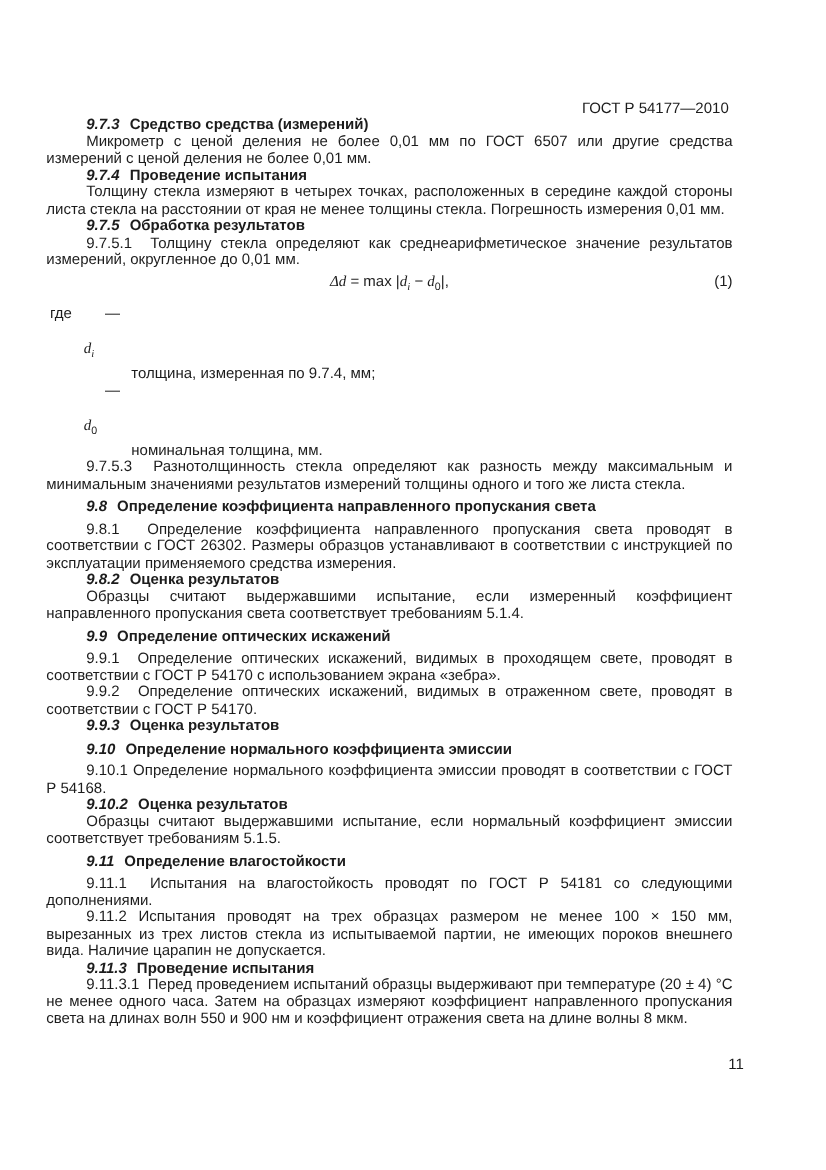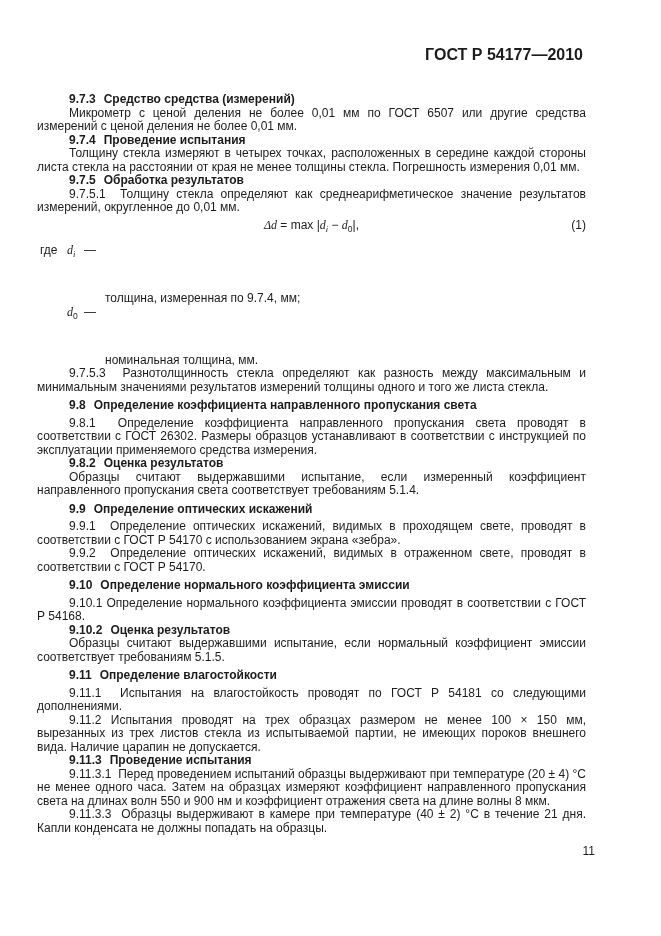--- a/index.html
+++ b/index.html
@@ -8,55 +8,55 @@
     background: #ffffff;
     font-family: "Liberation Sans", sans-serif;
     color: #1c1c1c;
     position: relative;
     overflow: hidden;
   }
   .page { position: absolute; inset: 0; background: #ffffff; }
 
   .running-header {
     position: absolute;
-    top: 48px; right: 78px;
-    font-size: 16px; font-weight: 700;
+    top: 80px; right: 78px;
+    font-size: 12px; font-weight: 400;
     line-height: 13.5px;
     white-space: nowrap;
   }
 
   .doc-body {
     position: absolute;
     top: 93px; left: 37px;
     width: 549px;
     font-size: 12px;
     line-height: 13.5px;
     text-align: justify;
   }
 
   .doc-body p { margin: 0; text-indent: 32px; }
   p.clause { font-weight: 700; }
   p.sect   { font-weight: 700; margin-top: 5px; margin-bottom: 4px; }
-  .hnum { margin-right: 8px; }
+  .hnum { margin-right: 8px; font-style: italic; }
 
   .var { font-family: "Liberation Serif", serif; font-style: italic; }
   sub.ssub { font-size: 8.5px; line-height: 0; }
 
   .formula-row {
     position: relative;
     text-align: center;
     text-indent: 0;
     margin: 4px 0 12px;
   }
   .formula-num { position: absolute; right: 0; top: 0; }
 
   .defs { margin: 0; }
   .def-row { display: flex; text-align: left; }
   .def-intro { flex: 0 0 27px; padding-left: 3px; }
-  .def-sym { flex: 0 0 15px; }
+  .def-sym { flex: 0 0 15px; margin-top: 28px; }
   .def-dash { flex: 0 0 16px; text-align: center; }
   .def-text { padding-left: 7px; margin-top: 48px; }
 
   .page-number {
     position: absolute;
     top: 845px; right: 66px;
     font-size: 12px; line-height: 13.5px;
   }
 </style>
 </head>
@@ -88,26 +88,26 @@
         </div>
       </div>
       <p class="para">9.7.5.3&nbsp; Разнотолщинность стекла определяют как разность между максимальным и минимальным значениями результатов измерений толщины одного и того же листа стекла.</p>
       <p class="sect"><span class="hnum">9.8</span><span>Определение коэффициента направленного пропускания света</span></p>
       <p class="para">9.8.1&nbsp; Определение коэффициента направленного пропускания света проводят в соответствии с ГОСТ 26302. Размеры образцов устанавливают в соответствии с инструкцией по эксплуатации применяемого средства измерения.</p>
       <p class="clause"><span class="hnum">9.8.2</span><span>Оценка результатов</span></p>
       <p class="para">Образцы считают выдержавшими испытание, если измеренный коэффициент направленного пропускания света соответствует требованиям 5.1.4.</p>
       <p class="sect"><span class="hnum">9.9</span><span>Определение оптических искажений</span></p>
       <p class="para">9.9.1&nbsp; Определение оптических искажений, видимых в проходящем свете, проводят в соответствии с ГОСТ Р 54170 с использованием экрана «зебра».</p>
       <p class="para">9.9.2&nbsp; Определение оптических искажений, видимых в отраженном свете, проводят в соответствии с ГОСТ Р 54170.</p>
+      <p class="clause"><span class="hnum">9.9.3</span><span>Оценка результатов</span></p>
       <p class="sect"><span class="hnum">9.10</span><span>Определение нормального коэффициента эмиссии</span></p>
       <p class="para">9.10.1 Определение нормального коэффициента эмиссии проводят в соответствии с ГОСТ Р 54168.</p>
       <p class="clause"><span class="hnum">9.10.2</span><span>Оценка результатов</span></p>
       <p class="para">Образцы считают выдержавшими испытание, если нормальный коэффициент эмиссии соответствует требованиям 5.1.5.</p>
       <p class="sect"><span class="hnum">9.11</span><span>Определение влагостойкости</span></p>
       <p class="para">9.11.1&nbsp; Испытания на влагостойкость проводят по ГОСТ Р 54181 со следующими дополнениями.</p>
       <p class="para">9.11.2 Испытания проводят на трех образцах размером не менее 100 × 150 мм, вырезанных из трех листов стекла из испытываемой партии, не имеющих пороков внешнего вида. Наличие царапин не допускается.</p>
       <p class="clause"><span class="hnum">9.11.3</span><span>Проведение испытания</span></p>
       <p class="para">9.11.3.1&nbsp; Перед проведением испытаний образцы выдерживают при температуре (20 ± 4) °С не менее одного часа. Затем на образцах измеряют коэффициент направленного пропускания света на длинах волн 550 и 900 нм и коэффициент отражения света на длине волны 8 мкм.</p>
-      <p class="para">9.11.3.3&nbsp; Образцы выдерживают в камере при температуре (40 ± 2) °С в течение 21 дня. Капли конденсата не должны попадать на образцы.</p>
     </main>
 
   <div class="page-number">11</div>
 </div>
 
 </body></html>

